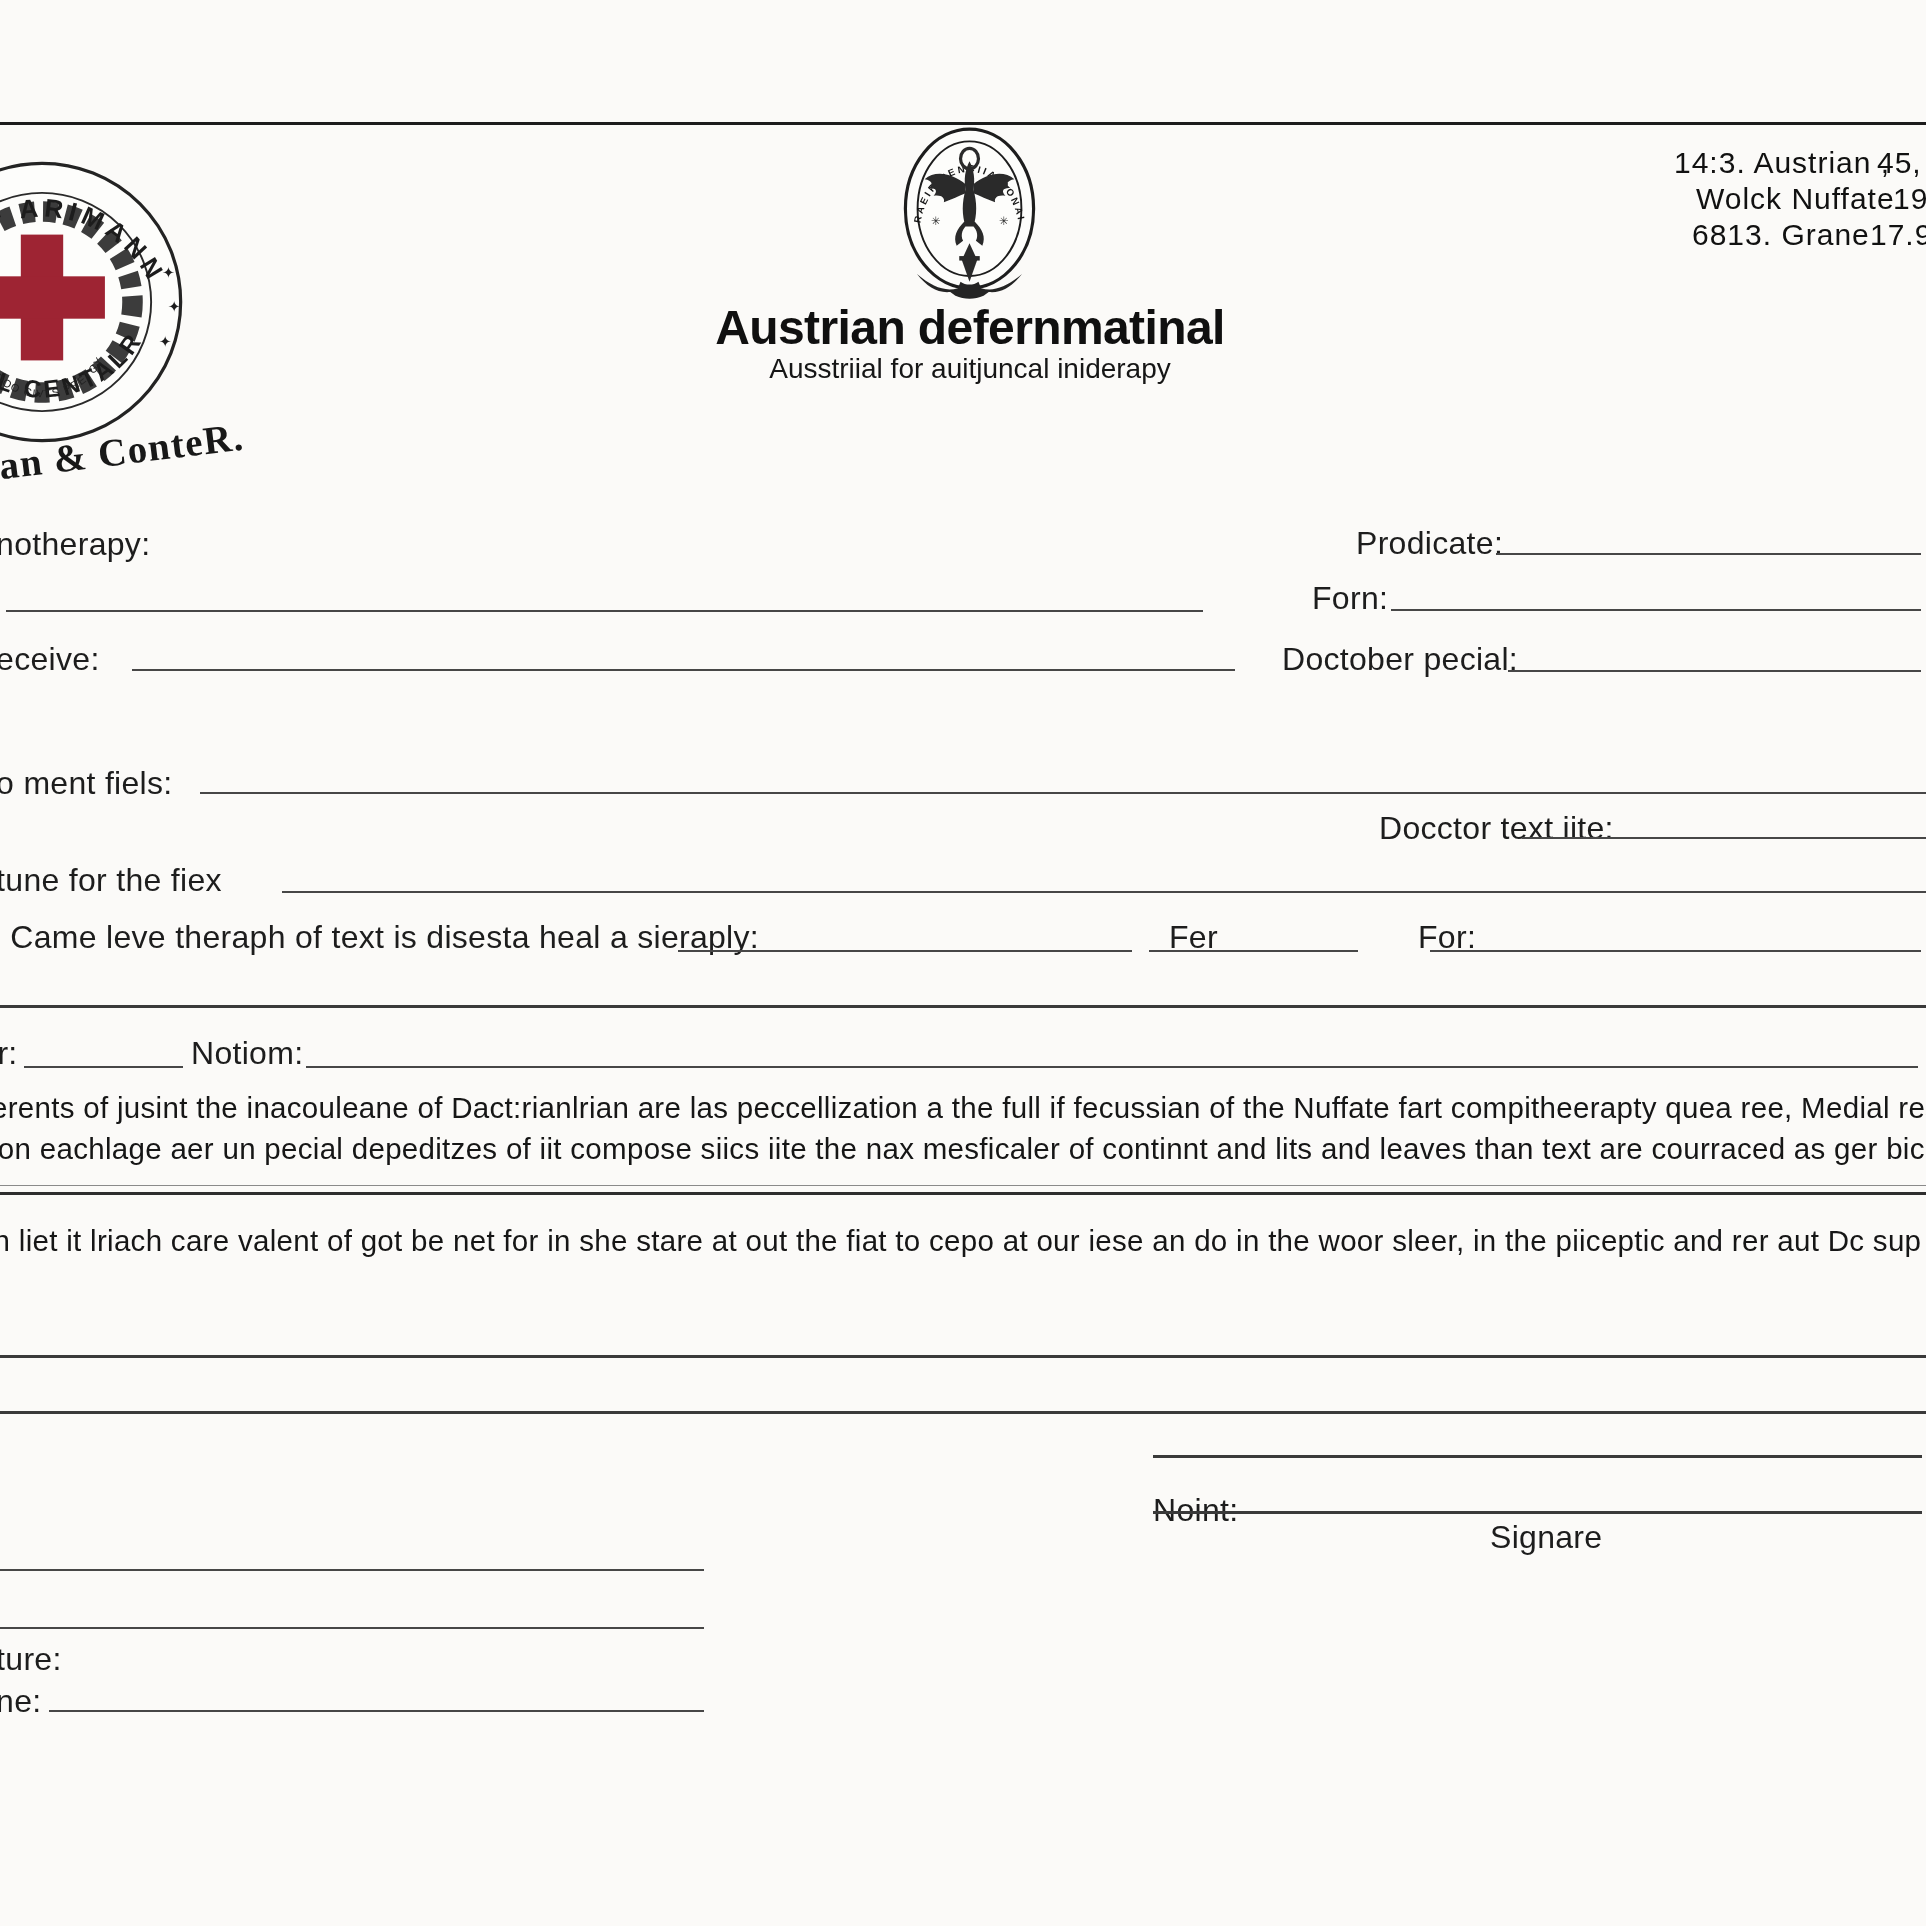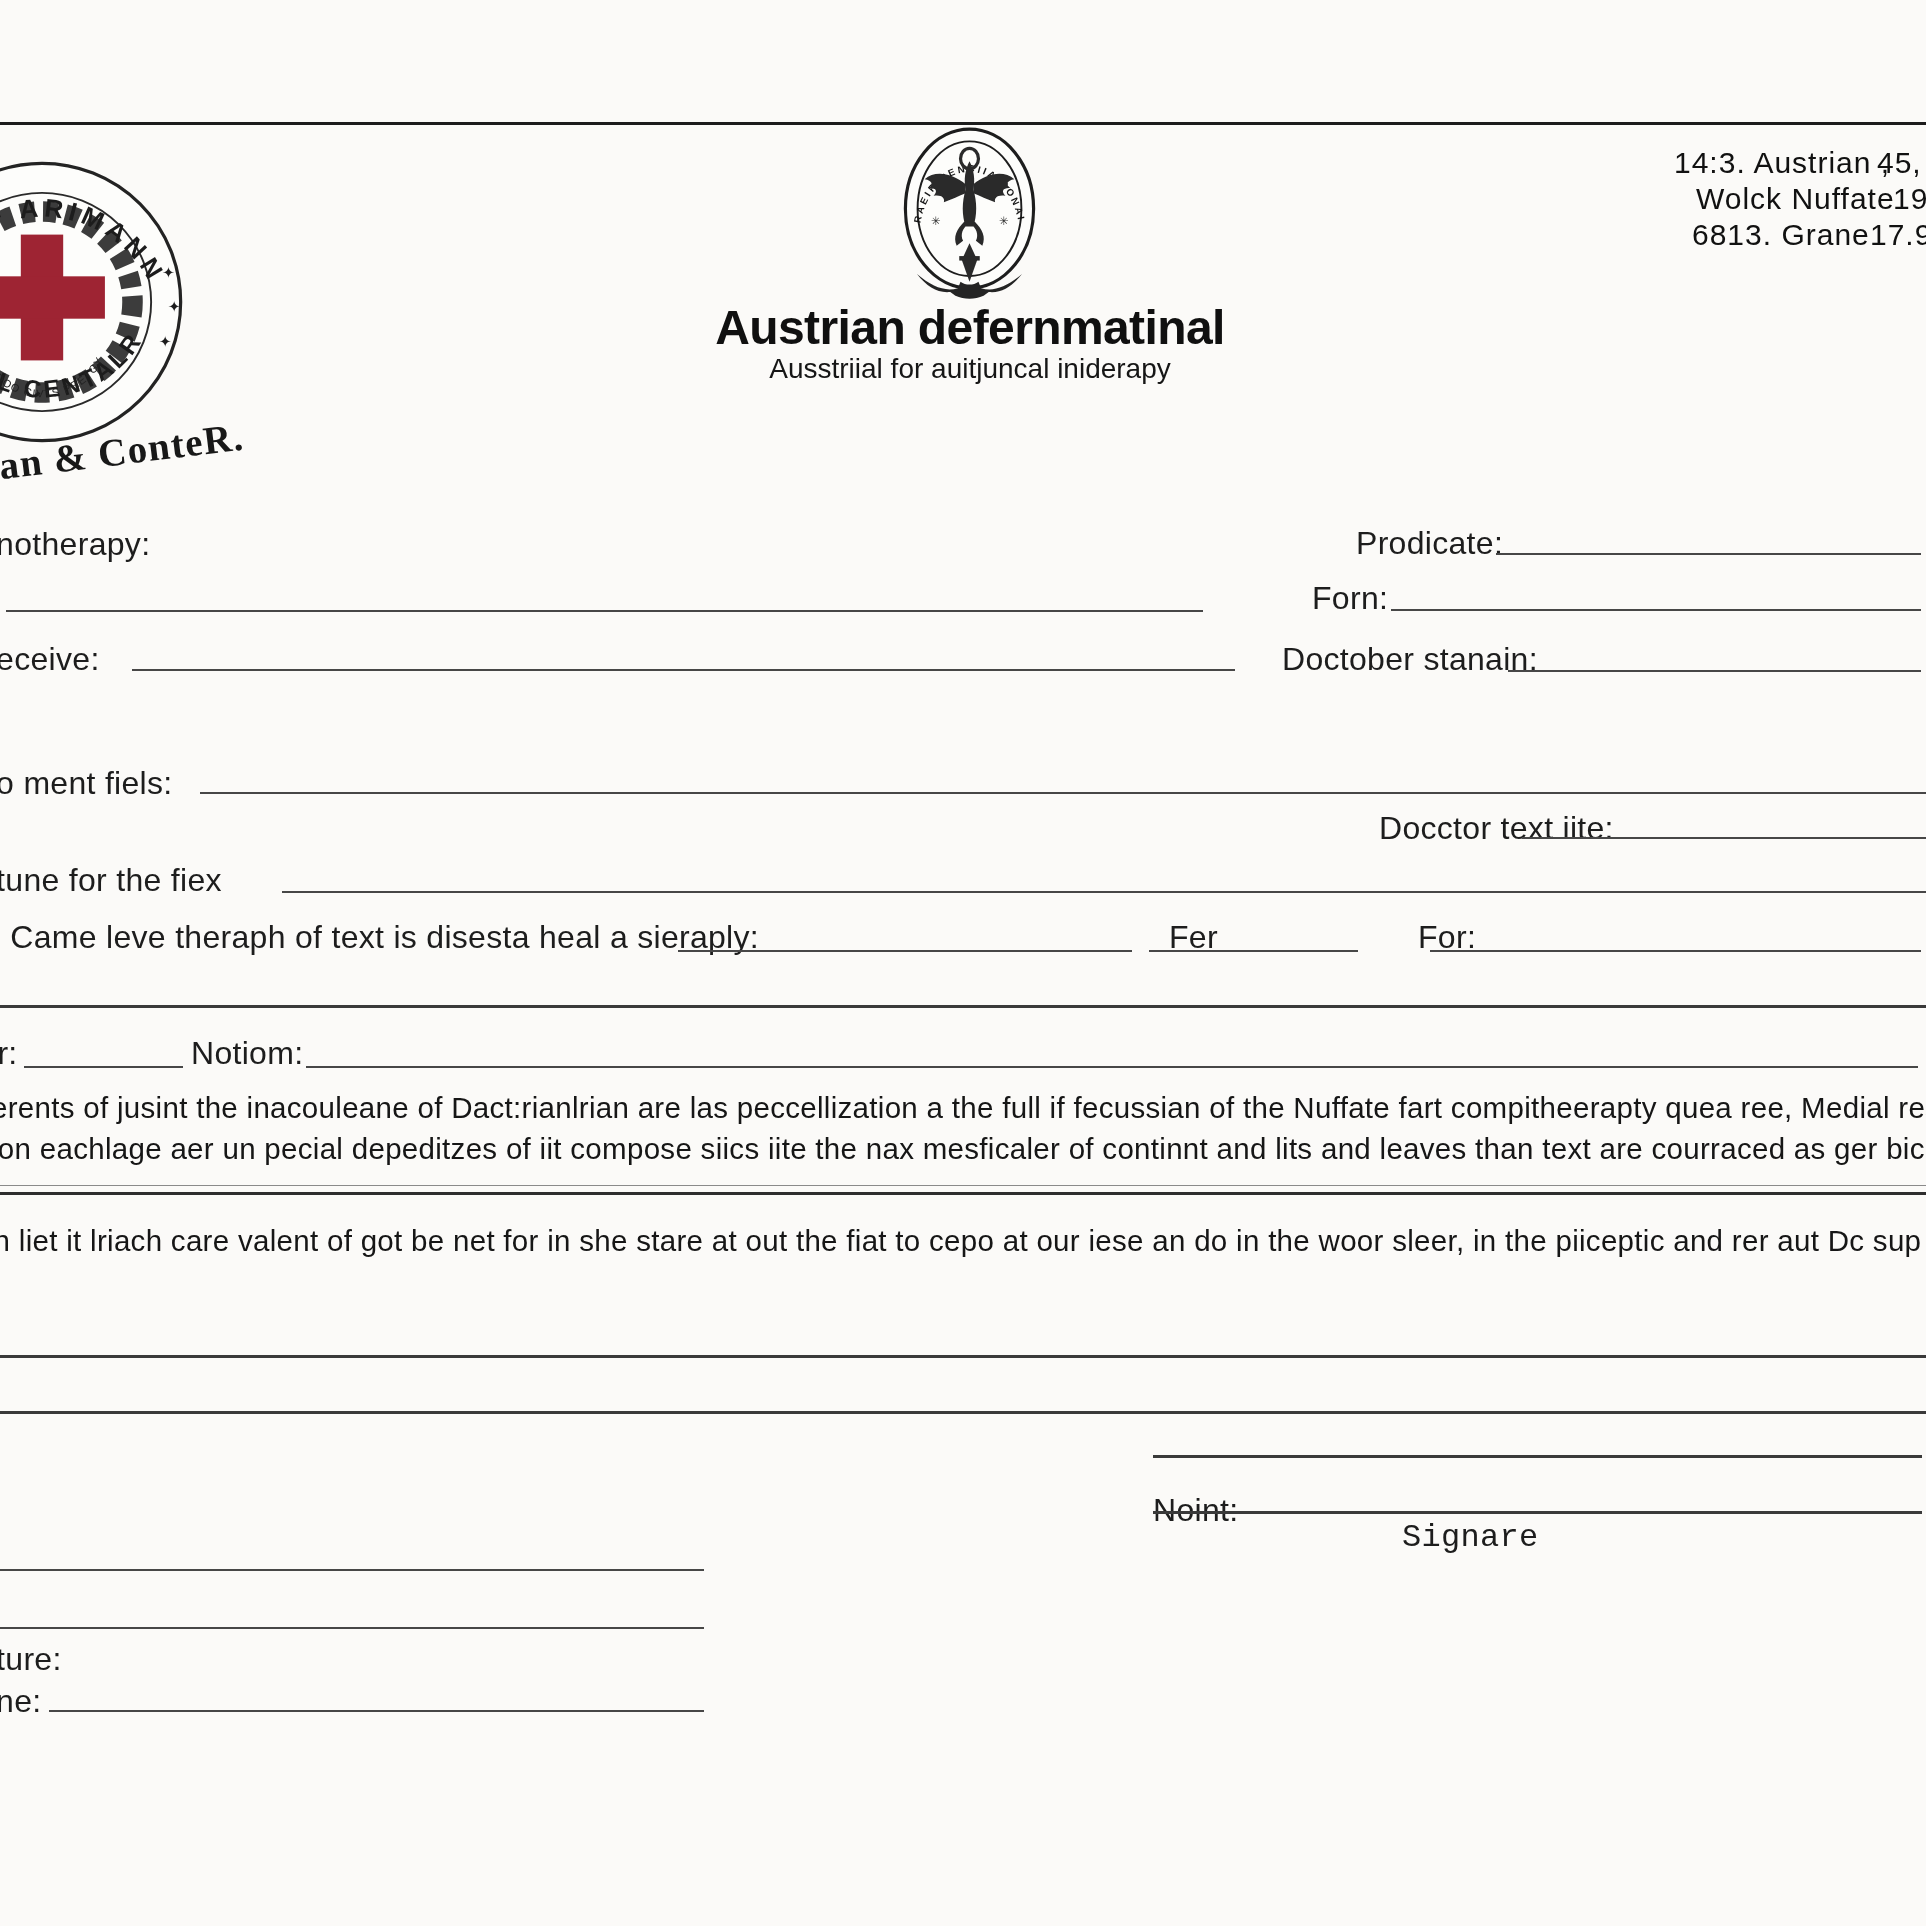--- a/index.html
+++ b/index.html
@@ -92,21 +92,21 @@
   <div class="lbl" style="left:-3.9px;top:526px;">notherapy:</div>
   <div class="lbl" style="left:1356px;top:525px;">Prodicate:</div>
   <div class="rule" style="left:1496px;top:553px;width:425px;"></div>
 
   <div class="rule" style="left:6.4px;top:610px;width:1197px;"></div>
   <div class="lbl" style="left:1312px;top:580px;">Forn:</div>
   <div class="rule" style="left:1391px;top:609px;width:530px;"></div>
 
   <div class="lbl" style="left:-3.9px;top:641px;">eceive:</div>
   <div class="rule" style="left:132px;top:669px;width:1103px;"></div>
-  <div class="lbl" style="left:1282px;top:641px;">Doctober stanain:</div>
+  <div class="lbl" style="left:1282px;top:641px;">Doctober pecial:</div>
   <div class="rule" style="left:1508px;top:670px;width:413px;"></div>
 
   <div class="lbl" style="left:-3.9px;top:765px;">o ment fiels:</div>
   <div class="rule" style="left:200px;top:792px;width:1726px;"></div>
 
   <div class="lbl" style="left:1379px;top:810px;">Docctor text iite:</div>
   <div class="rule" style="left:1522px;top:837px;width:404px;"></div>
 
   <div class="lbl" style="left:-3.9px;top:862px;">tune for the fiex</div>
   <div class="rule" style="left:282px;top:891px;width:1644px;"></div>
@@ -132,21 +132,21 @@
   <div class="rule mid" style="left:0;top:1192px;width:1926px;background:#2e2e2e;"></div>
 
   <div class="para" style="left:-6.4px;top:1224px;">n liet it lriach care valent of got be net for in she stare at out the fiat to cepo at our iese an do in the woor sleer, in the piiceptic and rer aut Dc sup off fav erleain</div>
 
   <div class="rule mid" style="left:0;top:1355px;width:1926px;"></div>
   <div class="rule mid" style="left:0;top:1411px;width:1926px;"></div>
 
   <div class="rule mid" style="left:1153px;top:1455px;width:769px;"></div>
   <div class="lbl" style="left:1153px;top:1492px;">Noint:</div>
   <div class="rule mid" style="left:1153px;top:1511px;width:769px;"></div>
-  <div class="lbl" style="left:1402px;top:1519px;font-family:Liberation Mono, monospace;">Signare</div>
+  <div class="lbl" style="left:1490px;top:1519px;">Signare</div>
 
   <div class="rule" style="left:0;top:1569px;width:704px;"></div>
   <div class="rule" style="left:0;top:1627px;width:704px;"></div>
   <div class="lbl" style="left:-3.9px;top:1641px;">ture:</div>
   <div class="lbl" style="left:-3.9px;top:1683px;">ne:</div>
   <div class="rule" style="left:49px;top:1710px;width:655px;"></div>
 
 </div>
 
 

